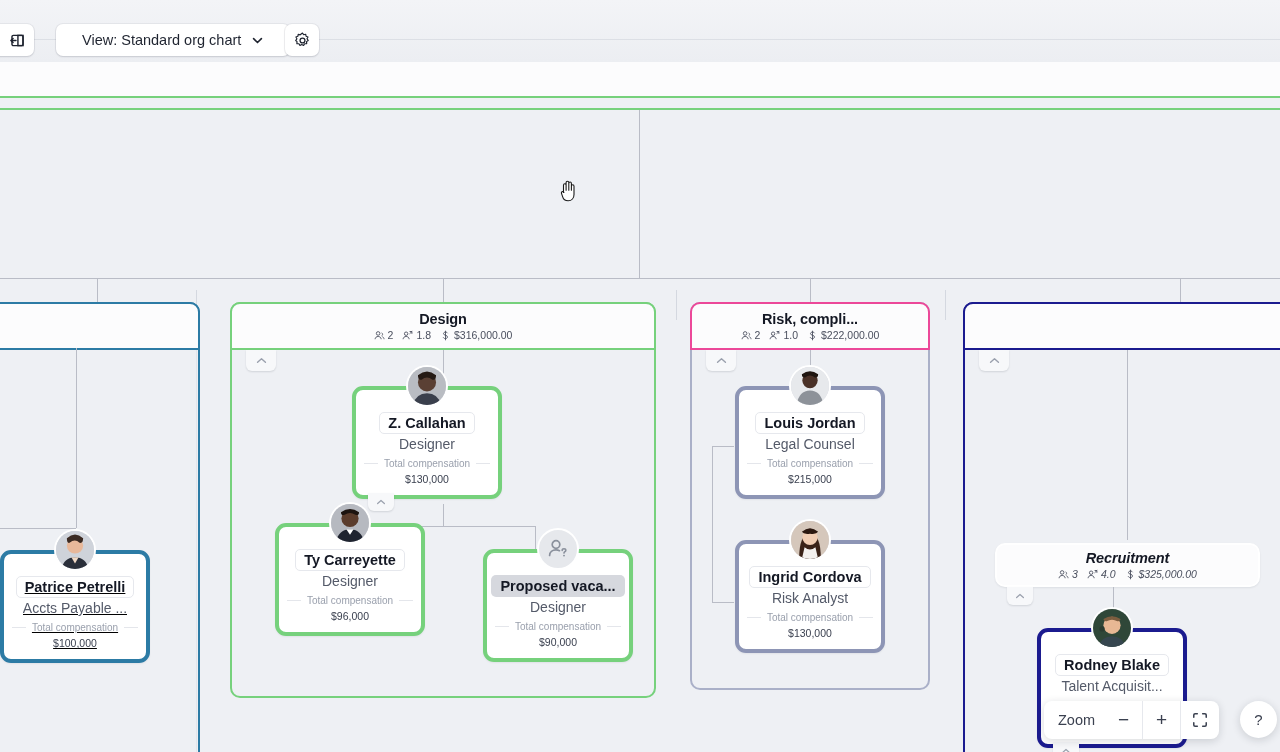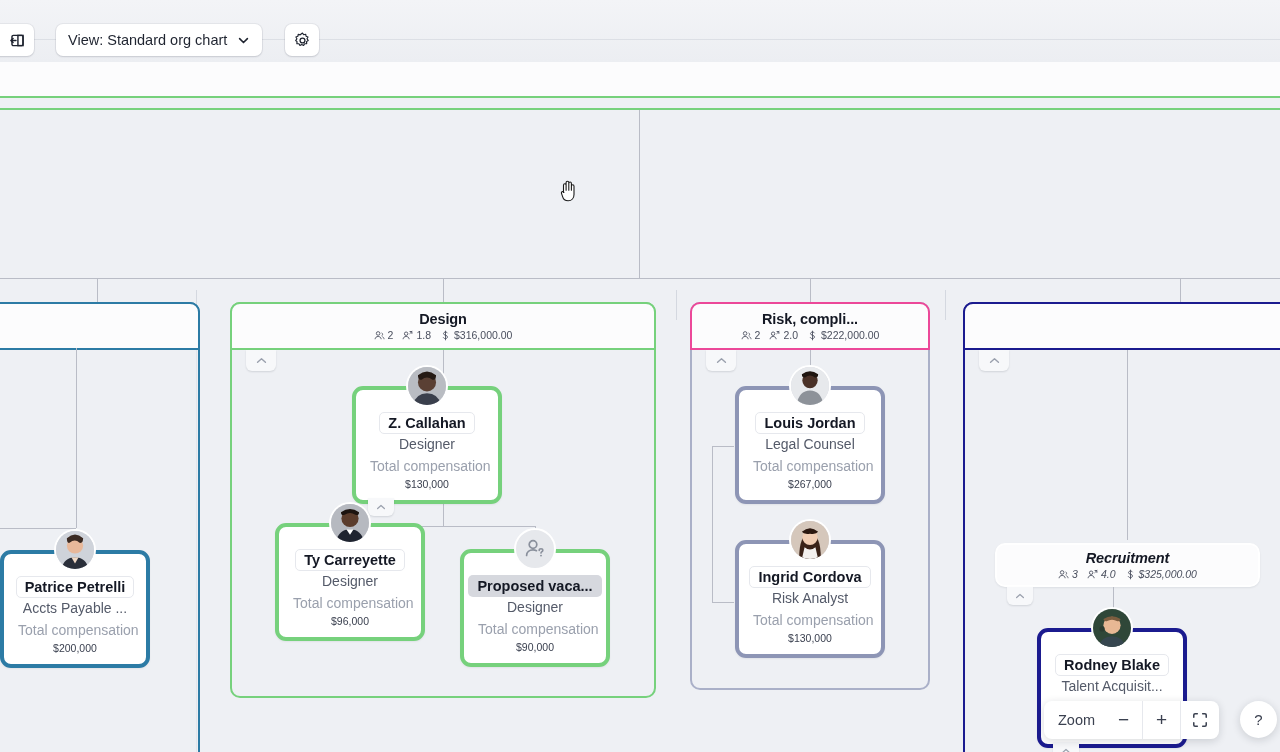--- a/index.html
+++ b/index.html
@@ -30,21 +30,21 @@
     background: #dcdfe5;
   }
   .tb-chip {
     position: absolute; top: 24px; height: 32px;
     background: #ffffff;
     border-radius: 7px;
     box-shadow: 0 1px 2px rgba(16,24,40,.12), 0 0 0 1px rgba(16,24,40,.05);
     display: flex; align-items: center;
   }
   #panel-toggle { left: -8px; width: 42px; justify-content: flex-end; padding-right: 8px; }
-  #view-select  { left: 56px; padding: 0 12px; gap: 10px; }
+  #view-select  { left: 56px; padding: 0 26px; gap: 10px; }
   #view-select .vs-label {
     font-size: 14.5px; color: #1f2430; font-weight: 400; white-space: nowrap;
   }
   #gear-btn { left: 285px; width: 34px; justify-content: center; }
 
   #save-group {
     position: absolute; top: 24px; left: 331px; height: 32px;
     display: flex; align-items: stretch;
     background: #fdeee7;
     border: 1px solid #e2714a;
@@ -113,21 +113,21 @@
     width: 150px;
     background: #ffffff;
     border: 4px solid #8d95b5;
     border-radius: 11px;
     box-shadow: 0 1px 2px rgba(16,24,40,.06);
     display: flex; flex-direction: column; align-items: center;
     padding: 22px 8px 10px;
   }
   .card.green { border-color: #76d17c; }
   .card.navy  { border-color: #1b1b8f; }
-  .card.teal  { border-color: #2c7ba5; }
+  .card.teal  { border-color: #2c7ba5; text-decoration: underline; }
 
   .avatar {
     position: absolute; top: -25px; left: 50%; transform: translateX(-50%);
     width: 42px; height: 42px; border-radius: 50%;
     background: #d8dbe2;
     border: 2px solid #ffffff;
     overflow: hidden;
     display: flex; align-items: center; justify-content: center;
   }
   .avatar svg { display: block; }
@@ -142,21 +142,21 @@
   .card-name.highlight { background: #d6d8de; border-color: transparent; }
   .card-title {
     font-size: 14px; color: #545a69; margin-top: 2px;
     max-width: 138px; white-space: nowrap; overflow: hidden; text-align: center;
   }
   .card-sep {
     display: flex; align-items: center; gap: 6px;
     width: 100%; margin: 6px 0 4px;
   }
   .card-sep .ln { flex: 1; height: 1px; background: #e4e6eb; }
-  .card-sep .lb { font-size: 14px; color: #9aa0ad; white-space: nowrap; }
+  .card-sep .lb { font-size: 10px; color: #9aa0ad; white-space: nowrap; }
   .card-comp { font-size: 10.5px; color: #3b4150; }
 
   .card-collapse {
     position: absolute; bottom: -16px; left: 12px;
     width: 26px; height: 18px;
     background: #f7f8fa; border-radius: 0 0 6px 6px;
     box-shadow: 0 1px 2px rgba(16,24,40,.13);
     display: flex; align-items: center; justify-content: center;
   }
 
@@ -229,21 +229,21 @@
           <path d="M17 29 L21 36 L25 29 Z" fill="#f0d9c6"></path>
         </svg>
       </div>
       <div class="card-name">Patrice Petrelli</div>
       <div class="card-title">Accts Payable ...</div>
       <div class="card-sep">
         <span class="ln"></span>
         <span class="lb">Total compensation</span>
         <span class="ln"></span>
       </div>
-      <div class="card-comp">$200,000</div>
+      <div class="card-comp">$100,000</div>
     </div>
 
     <div class="group green" style="left:230px; top:302px; width:426px; height:396px;">
       <div class="group-head">
         <div class="group-title">Design</div>
         <div class="group-meta">
           <span class="mi">
             <svg class="ico" width="11" height="11" viewBox="0 0 16 16" aria-hidden="true">
               <circle cx="6" cy="5" r="2.6" fill="none" stroke="#4a4f5e" stroke-width="1.3"></circle>
               <path d="M1.6 13.4c0-2.4 2-4 4.4-4s4.4 1.6 4.4 4" fill="none" stroke="#4a4f5e" stroke-width="1.3"></path>
@@ -318,21 +318,21 @@
       <div class="card-name">Ty Carreyette</div>
       <div class="card-title">Designer</div>
       <div class="card-sep">
         <span class="ln"></span>
         <span class="lb">Total compensation</span>
         <span class="ln"></span>
       </div>
       <div class="card-comp">$96,000</div>
     </div>
 
-    <div class="card green" style="left:460px; top:549px;">
+    <div class="card green" style="left:483px; top:549px;">
       <div class="avatar" style="background:#e6e8ec;">
         <svg width="24" height="24" viewBox="0 0 24 24" aria-hidden="true">
           <circle cx="10" cy="7.5" r="3.8" fill="none" stroke="#8a909c" stroke-width="1.7"></circle>
           <path d="M3.6 18.5c0-3.4 2.8-5.6 6.4-5.6 1.3 0 2.5.3 3.5.8" fill="none" stroke="#8a909c" stroke-width="1.7" stroke-linecap="round"></path>
           <path d="M16.2 13.4c0-.9.8-1.6 1.8-1.6s1.8.7 1.8 1.6c0 1.3-1.8 1.3-1.8 2.7" fill="none" stroke="#8a909c" stroke-width="1.6" stroke-linecap="round"></path>
           <circle cx="18" cy="18.6" r=".95" fill="#8a909c"></circle>
         </svg>
       </div>
       <div class="card-name highlight">Proposed vaca...</div>
       <div class="card-title">Designer</div>
@@ -356,21 +356,21 @@
               <path d="M12 9.8c1.6.4 2.6 1.8 2.6 3.6" fill="none" stroke="#4a4f5e" stroke-width="1.2"></path>
             </svg>
             <span>2</span>
           </span>
           <span class="mi">
             <svg class="ico" width="11" height="11" viewBox="0 0 16 16" aria-hidden="true">
               <circle cx="6" cy="5.4" r="2.5" fill="none" stroke="#4a4f5e" stroke-width="1.3"></circle>
               <path d="M1.6 13.4c0-2.4 2-4 4.4-4s4.4 1.6 4.4 4" fill="none" stroke="#4a4f5e" stroke-width="1.3"></path>
               <path d="M11.4 5.2l3 -3M11.6 2.2h2.8v2.8" fill="none" stroke="#4a4f5e" stroke-width="1.3" stroke-linecap="round"></path>
             </svg>
-            <span>2.0</span>
+            <span>1.0</span>
           </span>
           <span class="mi">
             <svg class="ico" width="11" height="11" viewBox="0 0 16 16" aria-hidden="true">
               <path d="M8 1.6v12.8M10.8 4.2c-.7-.9-1.8-1.2-2.8-1.2-1.6 0-2.9.9-2.9 2.3 0 3 5.8 1.6 5.8 4.8 0 1.5-1.4 2.4-3 2.4-1.2 0-2.3-.4-3-1.4" fill="none" stroke="#4a4f5e" stroke-width="1.3" stroke-linecap="round"></path>
             </svg>
             <span>$222,000.00</span>
           </span>
         </div>
       </div>
       <div class="collapse-tab" style="left:14px; top:46px;">
@@ -394,21 +394,21 @@
           <path d="M6 42 Q9 26 21 26 Q33 26 36 42 Z" fill="#8d9299"></path>
         </svg>
       </div>
       <div class="card-name">Louis Jordan</div>
       <div class="card-title">Legal Counsel</div>
       <div class="card-sep">
         <span class="ln"></span>
         <span class="lb">Total compensation</span>
         <span class="ln"></span>
       </div>
-      <div class="card-comp">$267,000</div>
+      <div class="card-comp">$215,000</div>
     </div>
 
     <div class="card" style="left:735px; top:540px;">
       <div class="avatar">
         <svg width="42" height="42" viewBox="0 0 42 42" aria-hidden="true">
           <rect width="42" height="42" fill="#d5c7bb"></rect>
           <path d="M9 42 Q9 14 21 14 Q33 14 33 42 Z" fill="#3a2218"></path>
           <circle cx="21" cy="18" r="8.5" fill="#f0cdb4"></circle>
           <path d="M12 12 Q21 4 30 12 Q28 15 21 14 Q14 15 12 12Z" fill="#2b1810"></path>
           <path d="M15 29 Q21 34 27 29 L30 42 L12 42 Z" fill="#f3f0ee"></path>

